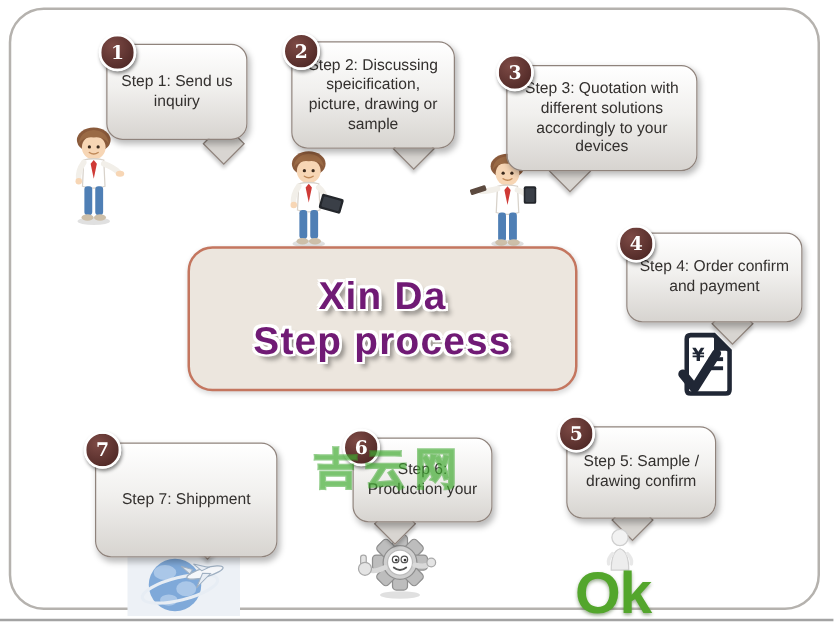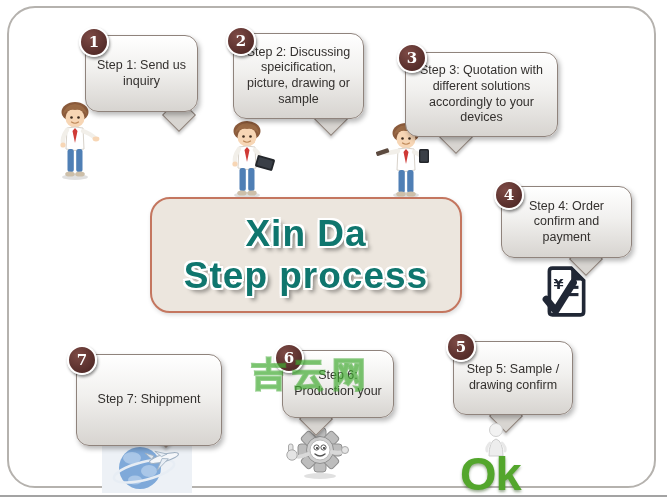--- a/index.html
+++ b/index.html
@@ -24,21 +24,21 @@
           box-shadow:2px 3px 5px rgba(0,0,0,.28);
           display:flex;align-items:center;justify-content:center;text-align:center;
           font-size:12.5px;line-height:1.25;color:#33302e;padding:6px 8px;}
 
   .icon{position:absolute;z-index:1;}
 
   .center-box{position:absolute;left:150px;top:197px;width:308px;height:112px;z-index:4;
               background:#ece6de;border:2px solid #c4765f;border-radius:20px;
               box-shadow:1px 2px 4px rgba(0,0,0,.15);
               display:flex;flex-direction:column;align-items:center;justify-content:center;}
-  .center-box .line{font-weight:bold;font-size:37px;letter-spacing:1px;color:#0f766e;
+  .center-box .line{font-weight:bold;font-size:31px;letter-spacing:1px;color:#701a75;
         text-shadow:-2px -2px 0 #fff,2px -2px 0 #fff,-2px 2px 0 #fff,2px 2px 0 #fff,
                     0 -2px 0 #fff,0 2px 0 #fff,-2px 0 0 #fff,2px 0 0 #fff,
                     4px 4px 4px rgba(0,0,0,.45);}
 
   .finished{position:absolute;left:12px;top:255px;width:124px;height:80px;z-index:5;
             background:radial-gradient(circle at 40% 35%, #9a6d55, #7d5340);
             border:3px solid #fff;border-radius:50%;
             box-shadow:3px 4px 6px rgba(0,0,0,.35);
             display:flex;align-items:center;justify-content:center;text-align:center;
             color:#fff;font-weight:bold;font-size:17px;line-height:1.2;padding:0 18px;box-sizing:border-box;}
@@ -49,21 +49,21 @@
 
   .ok-group{position:absolute;left:458px;top:422px;width:90px;height:74px;z-index:4;}
   .ok-figure{position:absolute;left:24px;top:0;}
   .ok-text{position:absolute;left:2px;top:24px;font-size:47px;font-weight:800;letter-spacing:-1px;
            color:#53a62c;text-shadow:0 2px 3px rgba(30,70,10,.45);}
 
   
   .badge1{left:79px;top:27px;}  .bubble1{left:85px;top:35px;width:113px;height:77px;}  .tail1{left:167px;top:103px;}
   .badge2{left:226px;top:26px;} .bubble2{left:233px;top:33px;width:131px;height:86px;} .tail2{left:319px;top:107px;}
   .badge3{left:397px;top:43px;} .bubble3{left:405px;top:52px;width:153px;height:85px;} .tail3{left:444px;top:125px;}
-  .badge4{left:494px;top:180px;}.bubble4{left:501px;top:186px;width:131px;height:72px;}.tail4{left:574px;top:247px;}
+  .badge4{left:494px;top:180px;}.bubble4{left:501px;top:186px;width:141px;height:72px;}.tail4{left:574px;top:247px;}
   .badge5{left:446px;top:332px;}.bubble5{left:453px;top:341px;width:120px;height:74px;}.tail5{left:494px;top:404px;}
   .badge6{left:274px;top:343px;}.bubble6{left:282px;top:350px;width:112px;height:68px;}.tail6{left:304px;top:407px;}
   .badge7{left:67px;top:345px;} .bubble7{left:76px;top:354px;width:146px;height:92px;} .tail7{left:154px;top:419px;}
   .icon1{left:50px;top:99px;}  .icon2{left:219px;top:119px;} .icon3{left:376px;top:121px;}
   .icon4{left:542px;top:265px;}.icon6{left:280px;top:419px;} .icon7{left:101px;top:441px;}
 </style>
 </head>
 <body>
 
 <div class="stage">

